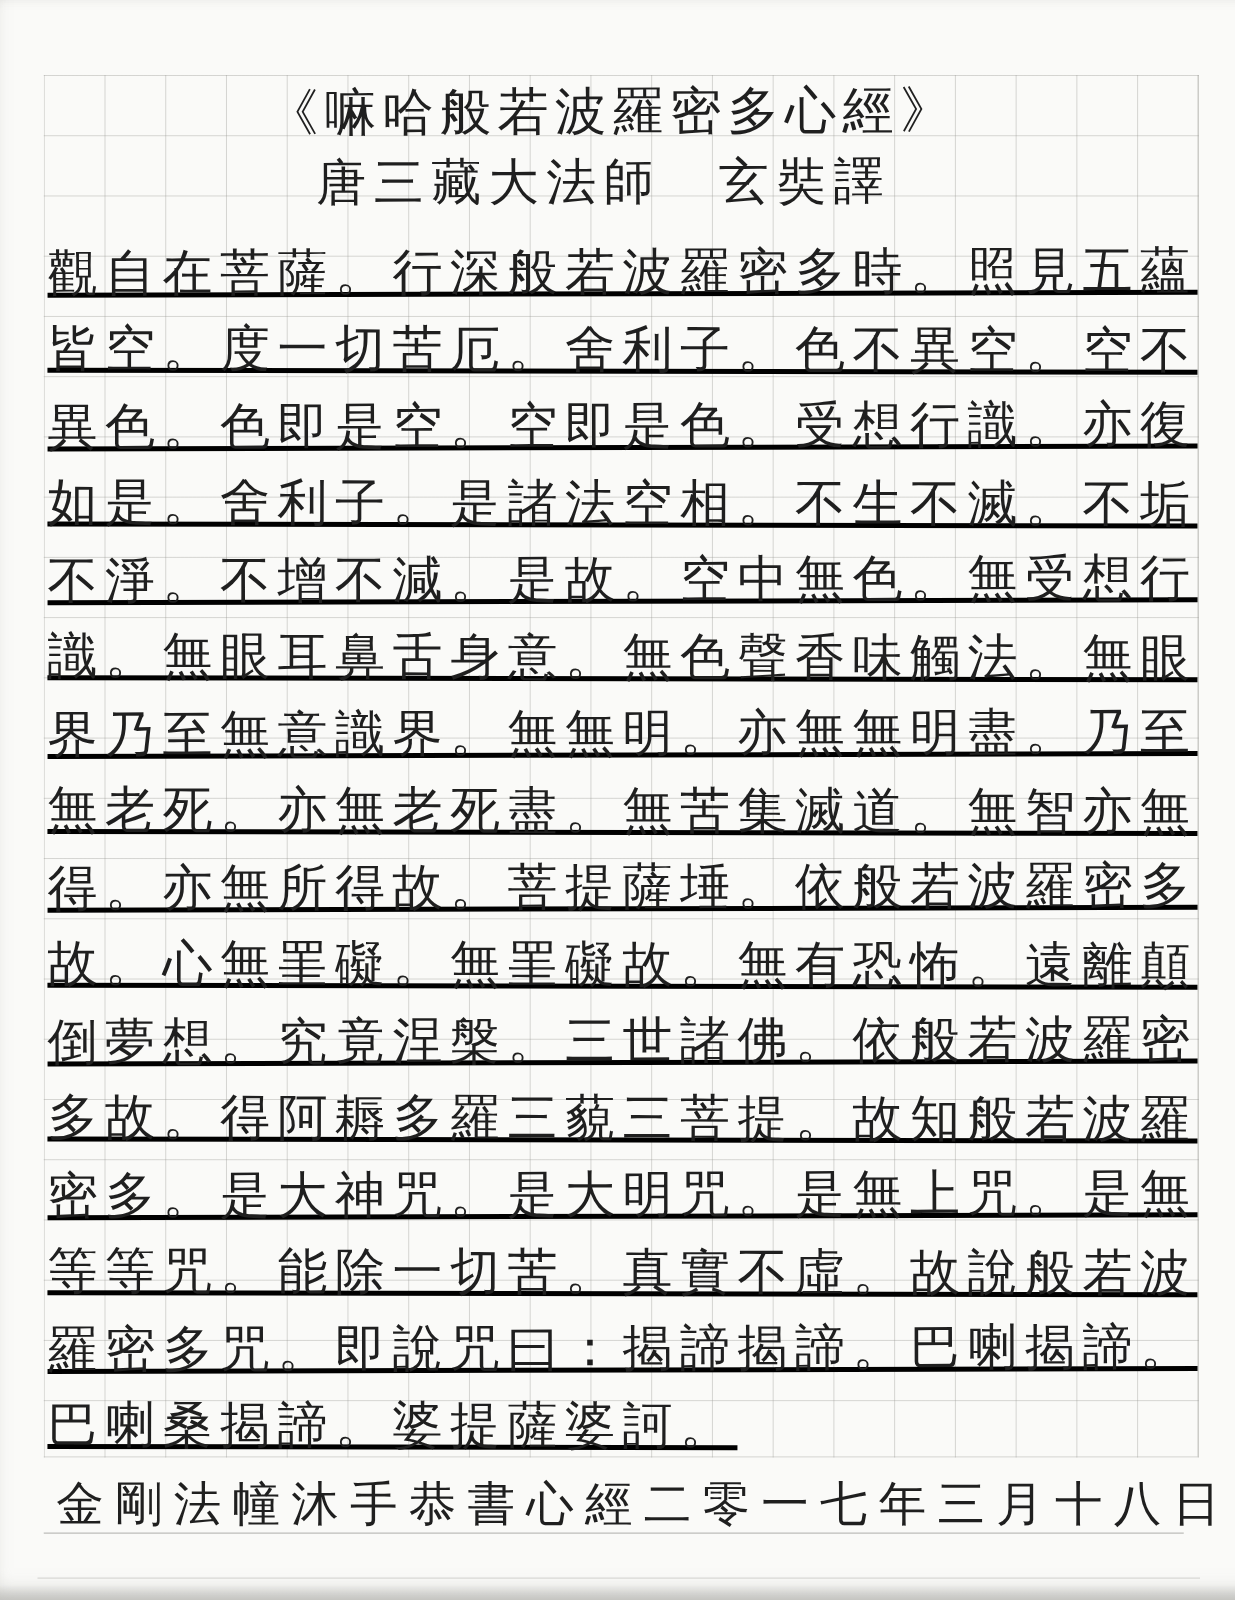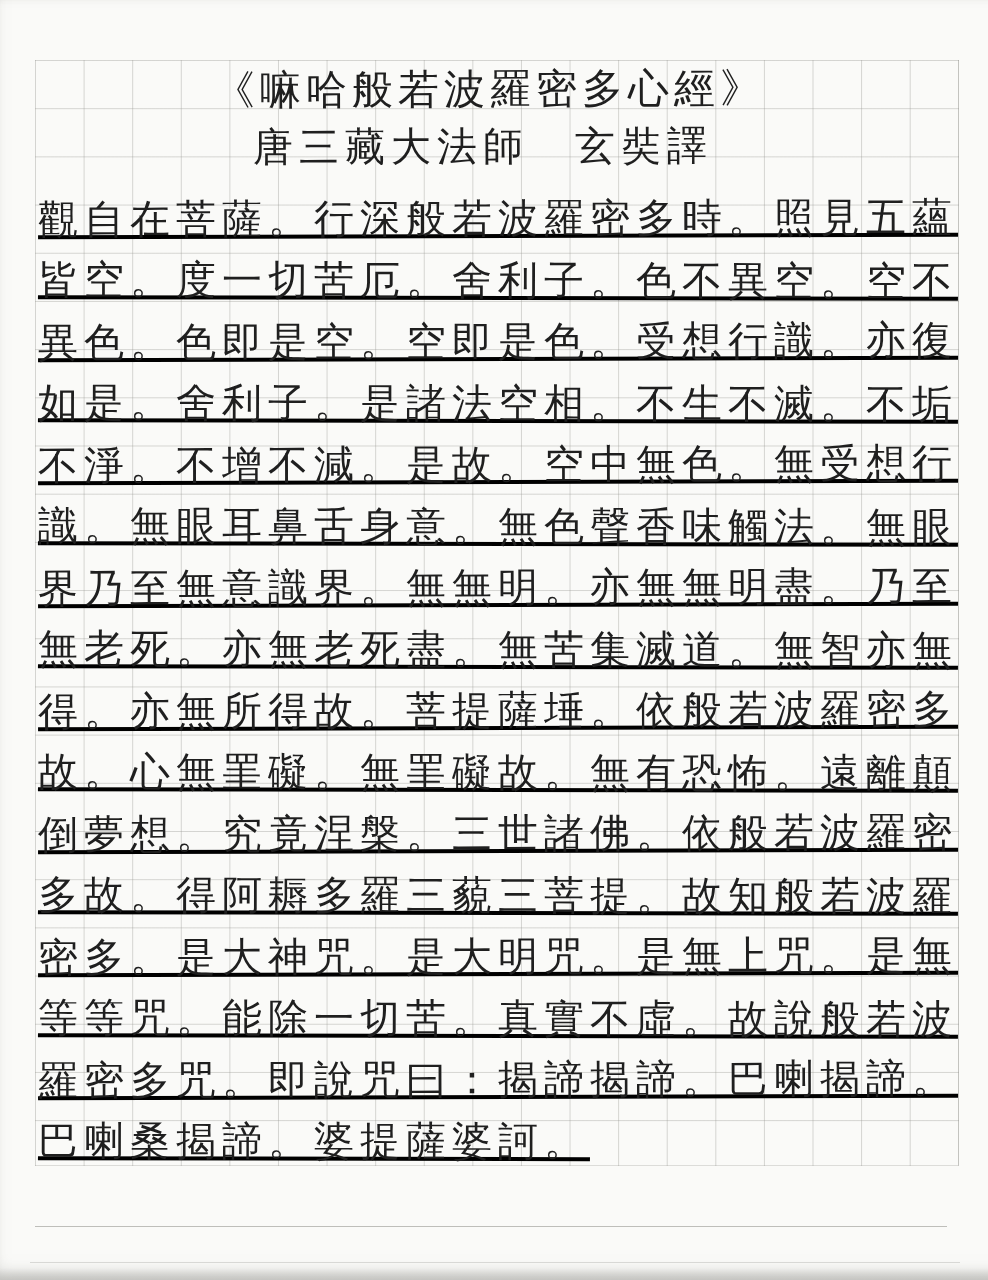--- a/index.html
+++ b/index.html
@@ -82,16 +82,17 @@
     <div class="sutra-line ink">得。亦無所得故。菩提薩埵。依般若波羅密多</div>
     <div class="sutra-line ink">故。心無罣礙。無罣礙故。無有恐怖。遠離顛</div>
     <div class="sutra-line ink">倒夢想。究竟涅槃。三世諸佛。依般若波羅密</div>
     <div class="sutra-line ink">多故。得阿耨多羅三藐三菩提。故知般若波羅</div>
     <div class="sutra-line ink">密多。是大神咒。是大明咒。是無上咒。是無</div>
     <div class="sutra-line ink">等等咒。能除一切苦。真實不虛。故說般若波</div>
     <div class="sutra-line ink">羅密多咒。即說咒曰：揭諦揭諦。巴喇揭諦。</div>
     <div class="sutra-line ink">巴喇桑揭諦。婆提薩婆訶。</div>
   </div>
 
+  <div class="colophon-line ink">金剛法幢沐手恭書心經二零一七年三月十八日</div>
   <div class="colophon-underline"></div>
   <div class="bottom-faint-line"></div>
   <div class="photo-edge-bottom"></div>
 </div>
 
 </body></html>

